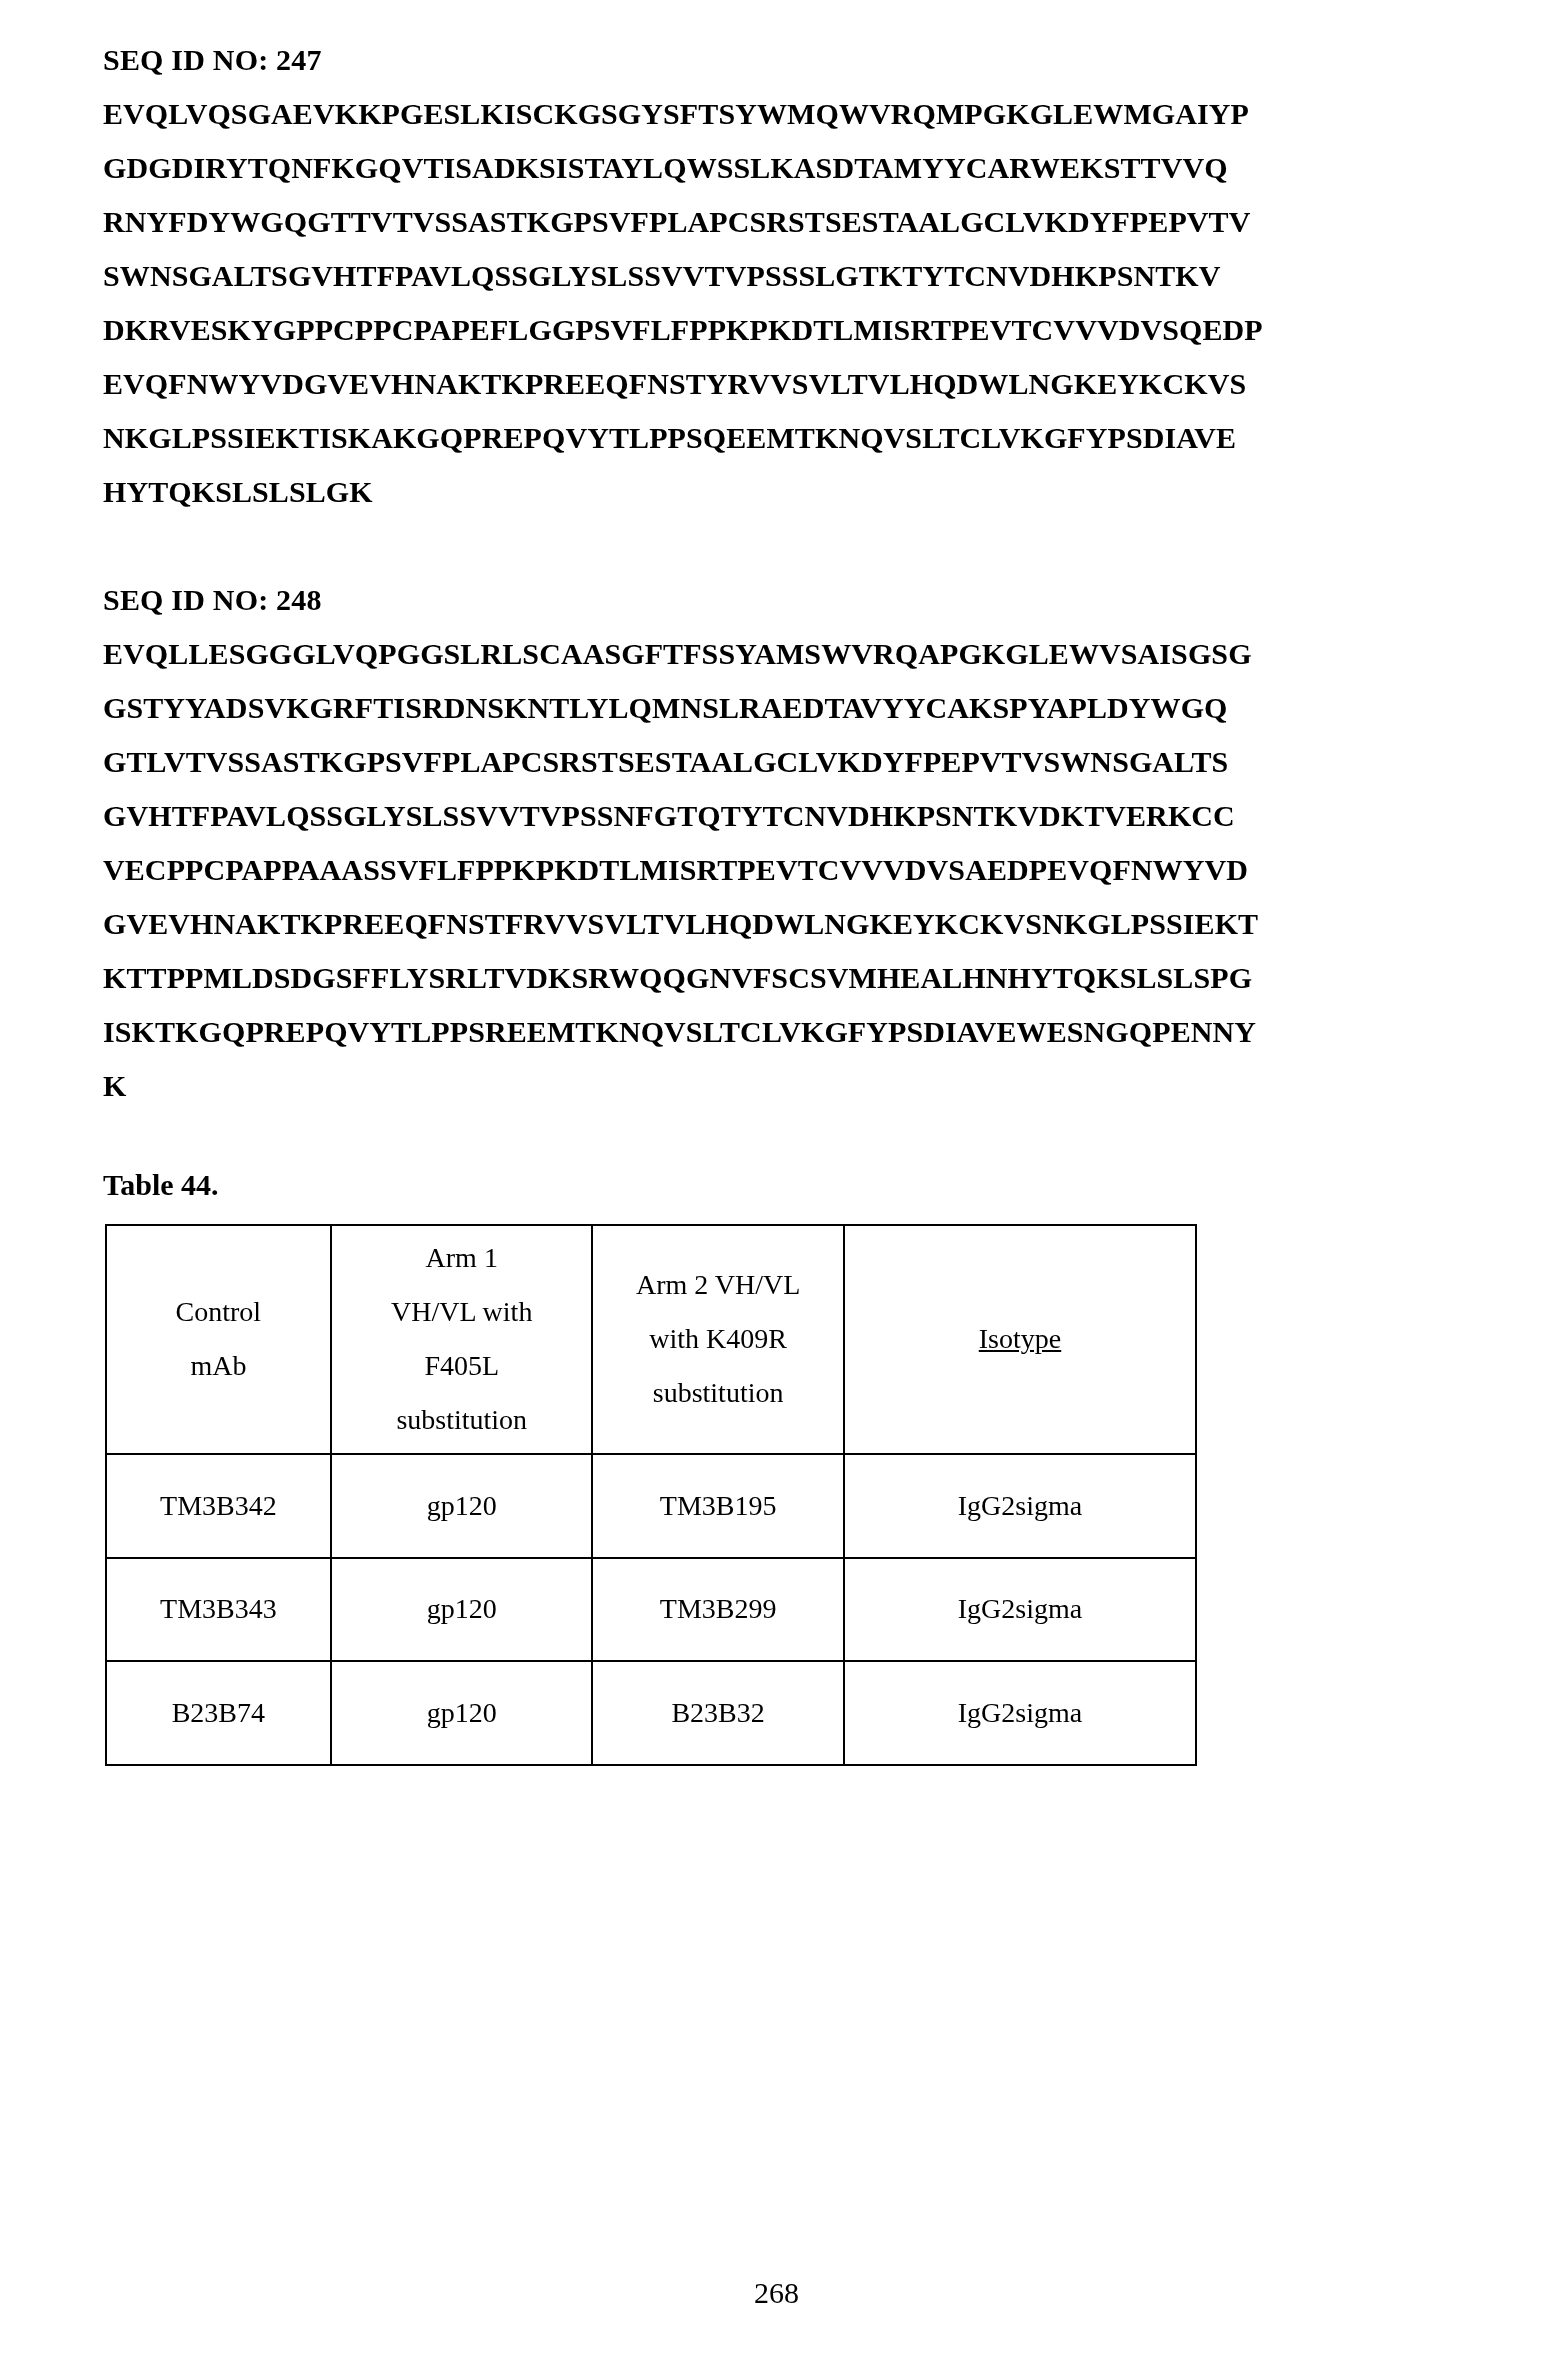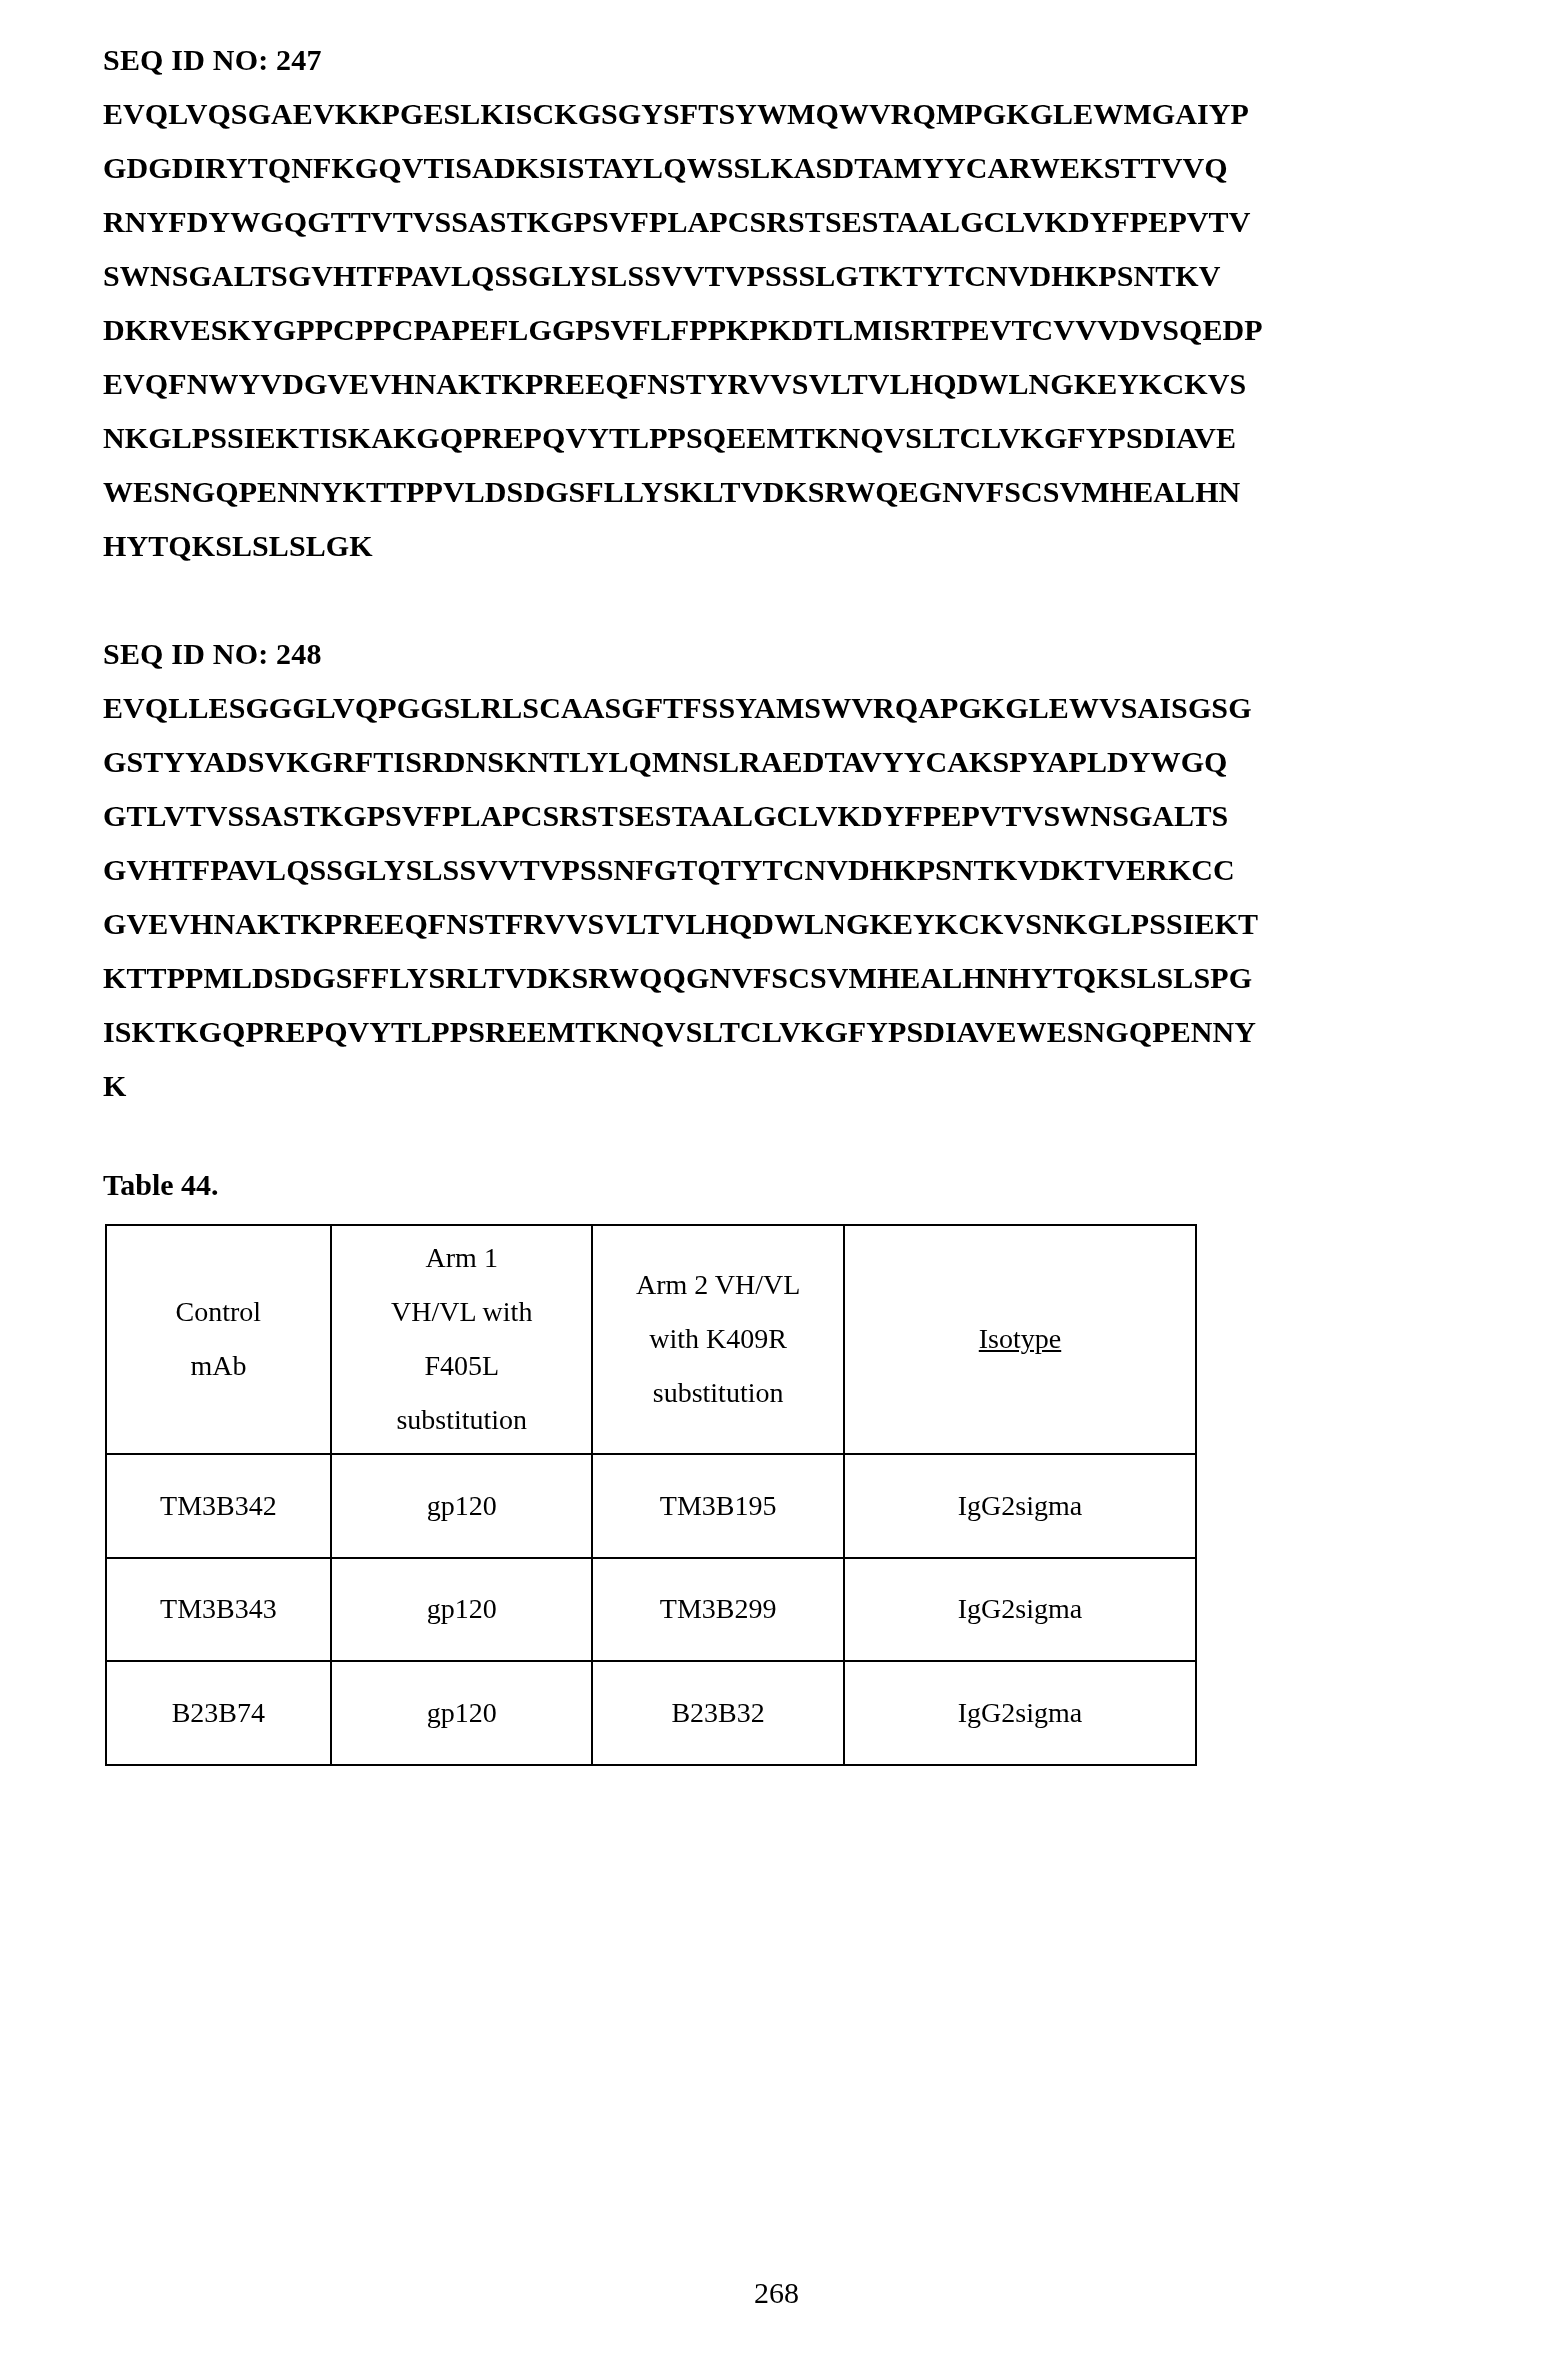--- a/index.html
+++ b/index.html
@@ -98,34 +98,34 @@
   <div class="seq-block">
     <div class="seq-title">SEQ ID NO: 247</div>
     <div class="seq-body">
       <span class="seq-line">EVQLVQSGAEVKKPGESLKISCKGSGYSFTSYWMQWVRQMPGKGLEWMGAIYP</span>
       <span class="seq-line">GDGDIRYTQNFKGQVTISADKSISTAYLQWSSLKASDTAMYYCARWEKSTTVVQ</span>
       <span class="seq-line">RNYFDYWGQGTTVTVSSASTKGPSVFPLAPCSRSTSESTAALGCLVKDYFPEPVTV</span>
       <span class="seq-line">SWNSGALTSGVHTFPAVLQSSGLYSLSSVVTVPSSSLGTKTYTCNVDHKPSNTKV</span>
       <span class="seq-line">DKRVESKYGPPCPPCPAPEFLGGPSVFLFPPKPKDTLMISRTPEVTCVVVDVSQEDP</span>
       <span class="seq-line">EVQFNWYVDGVEVHNAKTKPREEQFNSTYRVVSVLTVLHQDWLNGKEYKCKVS</span>
       <span class="seq-line">NKGLPSSIEKTISKAKGQPREPQVYTLPPSQEEMTKNQVSLTCLVKGFYPSDIAVE</span>
-      <span class="seq-line">WESNGQPENNYKTTPPVLDSDGSFLLYSKLTVDKSRWQEGNVFSCSVMHEALHN</span>
       <span class="seq-line">HYTQKSLSLSLGK</span>
     </div>
   </div>
 
   <div class="spacer-block"></div>
 
   <div class="seq-block">
     <div class="seq-title">SEQ ID NO: 248</div>
     <div class="seq-body">
       <span class="seq-line">EVQLLESGGGLVQPGGSLRLSCAASGFTFSSYAMSWVRQAPGKGLEWVSAISGSG</span>
       <span class="seq-line">GSTYYADSVKGRFTISRDNSKNTLYLQMNSLRAEDTAVYYCAKSPYAPLDYWGQ</span>
       <span class="seq-line">GTLVTVSSASTKGPSVFPLAPCSRSTSESTAALGCLVKDYFPEPVTVSWNSGALTS</span>
       <span class="seq-line">GVHTFPAVLQSSGLYSLSSVVTVPSSNFGTQTYTCNVDHKPSNTKVDKTVERKCC</span>
+      <span class="seq-line">VECPPCPAPPAAASSVFLFPPKPKDTLMISRTPEVTCVVVDVSAEDPEVQFNWYVD</span>
       <span class="seq-line">GVEVHNAKTKPREEQFNSTFRVVSVLTVLHQDWLNGKEYKCKVSNKGLPSSIEKT</span>
       <span class="seq-line">KTTPPMLDSDGSFFLYSRLTVDKSRWQQGNVFSCSVMHEALHNHYTQKSLSLSPG</span>
       <span class="seq-line">ISKTKGQPREPQVYTLPPSREEMTKNQVSLTCLVKGFYPSDIAVEWESNGQPENNY</span>
       <span class="seq-line">K</span>
     </div>
   </div>
 
   <div class="table-caption">Table 44.</div>
 
   <table class="data-table">

